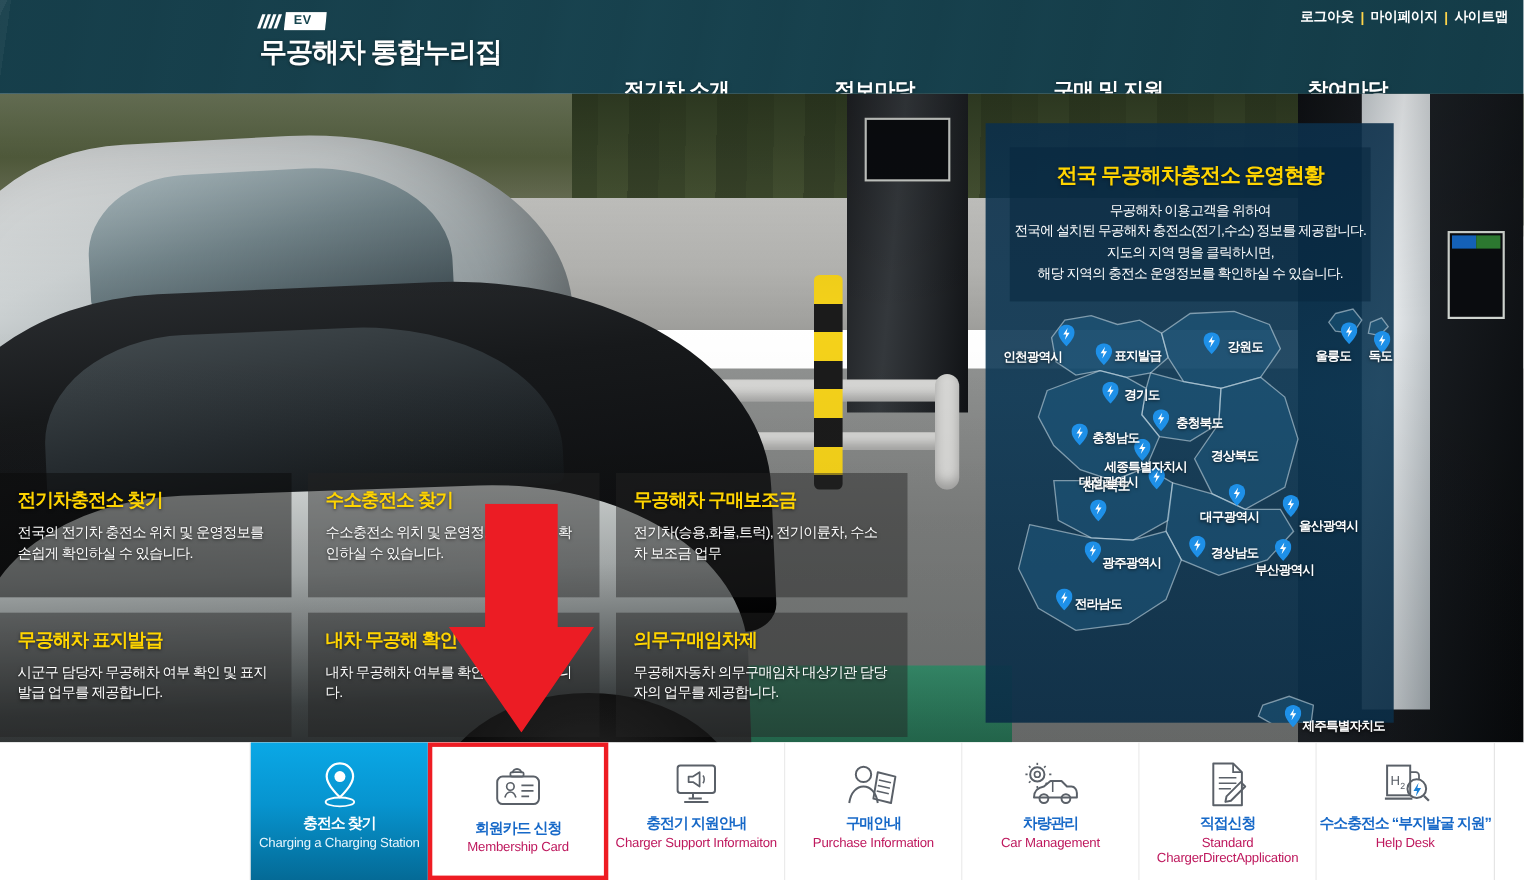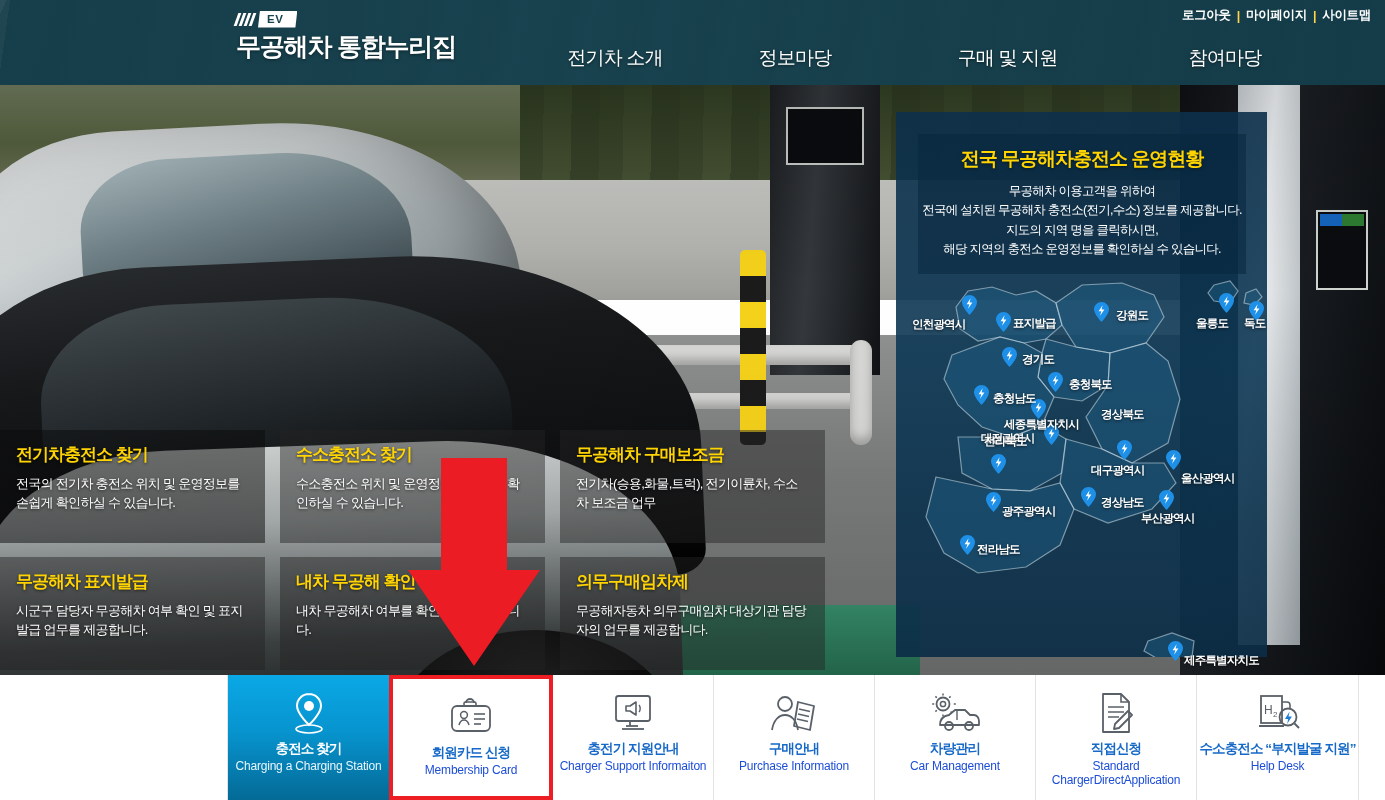--- a/index.html
+++ b/index.html
@@ -51,23 +51,23 @@
   .logo-name {
     margin-top: 2px; color:#ffffff; font-size: 25px; font-weight: bold;
     letter-spacing: -1.2px; text-shadow: 0 1px 3px rgba(0,0,0,0.45);
   }
 
   .gnb {
     position:absolute; left:540px; top:45px; width:800px; height:34px;
     display:flex; align-items:flex-start; z-index:5;
   }
   .gnb a {
-    color:#ffffff; font-size:19px; font-weight:normal; text-decoration:none;
+    color:#ffffff; font-size:19px; font-weight:bold; text-decoration:none;
     letter-spacing:-0.8px; text-shadow: 0 1px 3px rgba(0,0,0,0.5);
-    width: 215px; text-align:center;
+    width: 215px; text-align:center;margin-top:24px;
   }
   .gnb a:nth-child(1){ width: 150px; }
   .gnb a:nth-child(2){ width: 210px; }
   .gnb a:nth-child(3){ width: 215px; }
   .gnb a:nth-child(4){ width: 220px; }
 
   
   .hero {
     position:absolute; left:0; top:85px; width:1385px; height:590px;
     overflow:hidden;
@@ -248,21 +248,21 @@
   .qtile.highlight {
     border: 4px solid #ee1c23; z-index: 20; background:#fff;
     width: 164px;
   }
   .qicon { height: 48px; display:flex; align-items:center; justify-content:center; }
   .qlabel-ko {
     margin-top: 4px; font-size: 13.5px; font-weight:bold; color:#1769c8;
     letter-spacing:-0.9px; text-align:center; line-height:1.25;
   }
   .qlabel-en {
-    font-size: 12px; color:#1d4ed8; text-align:center; line-height:1.2;
+    font-size: 12px; color:#be185d; text-align:center; line-height:1.2;
     letter-spacing:-0.2px; margin-top:1px; padding: 0 2px;
   }
   .qtile.first .qlabel-ko { color:#ffffff; }
   .qtile.first .qlabel-en { color:#e8f6fd; }
   .qtile.wide { width: 162px; }
   .qend { flex: 1; background:#ffffff; }
 </style>
 </head>
 <body>
 

